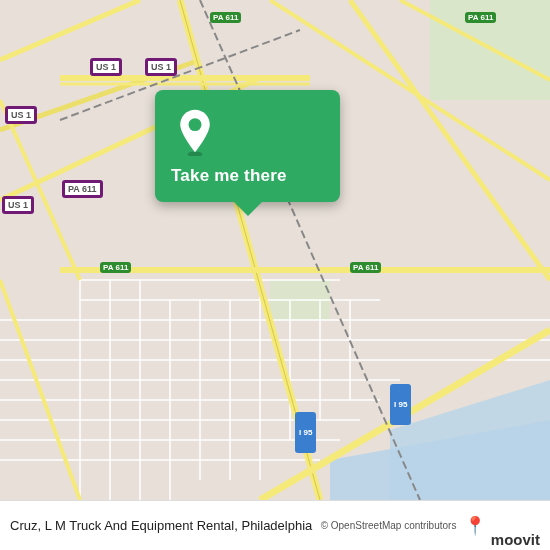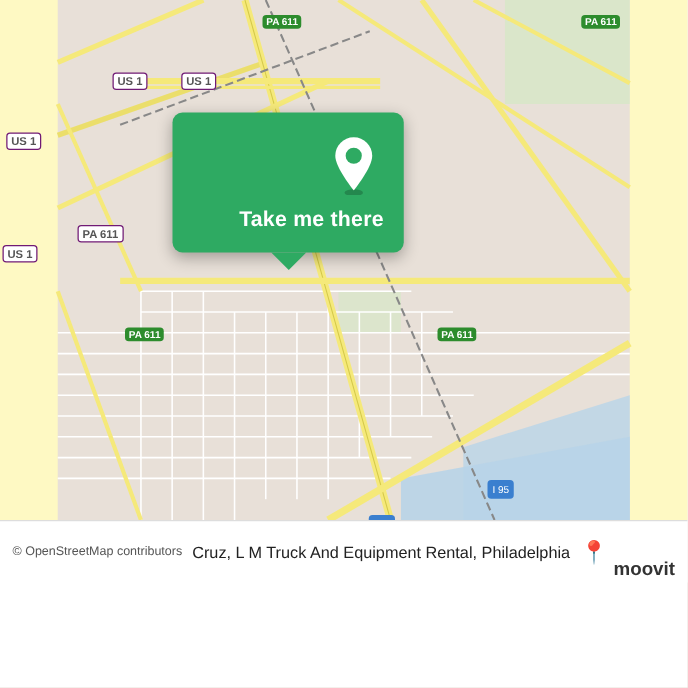--- a/index.html
+++ b/index.html
@@ -7,36 +7,36 @@
     body {
       width: 550px;
       height: 550px;
       overflow: hidden;
       font-family: Arial, sans-serif;
       position: relative;
     }
 
     #map-container {
       width: 550px;
-      height: 416px;
+      height: 500px;
       position: relative;
       overflow: hidden;
-      background-color: #fef9c3;
+      background-color: #0ea5e9;
     }
 
     #popup {
       position: absolute;
       top: 90px;
-      left: 138px;
+      left: 155px;
       width: 185px;
       background: #2eaa62;
       border-radius: 8px;
       display: flex;
       flex-direction: column;
-      align-items: flex-end;
+      align-items: flex-start;
       padding: 18px 16px 16px;
       z-index: 10;
       box-shadow: 0 4px 12px rgba(0,0,0,0.3);
     }
 
     #popup::after {
       content: '';
       position: absolute;
       bottom: -14px;
       left: 50%;
@@ -116,33 +116,33 @@
       top: 0; left: 0;
     }
 
     
     .road-label {
       position: absolute;
       font-size: 9px;
       font-weight: bold;
       color: #555;
       background: #fff;
-      border: 1px solid #701a75;
+      border: 3px solid #701a75;
       border-radius: 3px;
       padding: 1px 3px;
     }
 
     .highway-label {
       position: absolute;
       font-size: 8px;
-      font-weight: normal;
+      font-weight: bold;
       color: #fff;
       background: #3a7fcf;
       border-radius: 3px;
-      padding: 3px 4px;
+      padding: 16px 4px;
     }
 
     .pa-label {
       position: absolute;
       font-size: 8px;
       font-weight: bold;
       color: #fff;
       background: #2d8c2d;
       border-radius: 3px;
       padding: 1px 3px;
@@ -234,19 +234,19 @@
     <svg id="pin-icon" viewBox="0 0 48 52" xmlns="http://www.w3.org/2000/svg">
       <ellipse cx="24" cy="50" rx="8" ry="3" fill="rgba(0,0,0,0.2)"></ellipse>
       <path d="M24 2C15.16 2 8 9.16 8 18c0 10.5 16 30 16 30S40 28.5 40 18C40 9.16 32.84 2 24 2z" fill="#ffffff"></path>
       <circle cx="24" cy="18" r="7" fill="#2eaa62"></circle>
     </svg>
     <span id="popup-label">Take me there</span>
   </div>
 </div>
 
 <div id="bottom-bar">
+  <span id="location-name">Cruz, L M Truck And Equipment Rental, Philadelphia</span>
   <span id="copyright">© OpenStreetMap contributors</span>
-  <span id="location-name">Cruz, L M Truck And Equipment Rental, Philadelphia</span>
   <div id="moovit-logo">
     <span id="moovit-pin" style="color:#e84444;">📍</span>
     <span id="moovit-text">moovit</span>
   </div>
 </div>
 
 </body></html>

